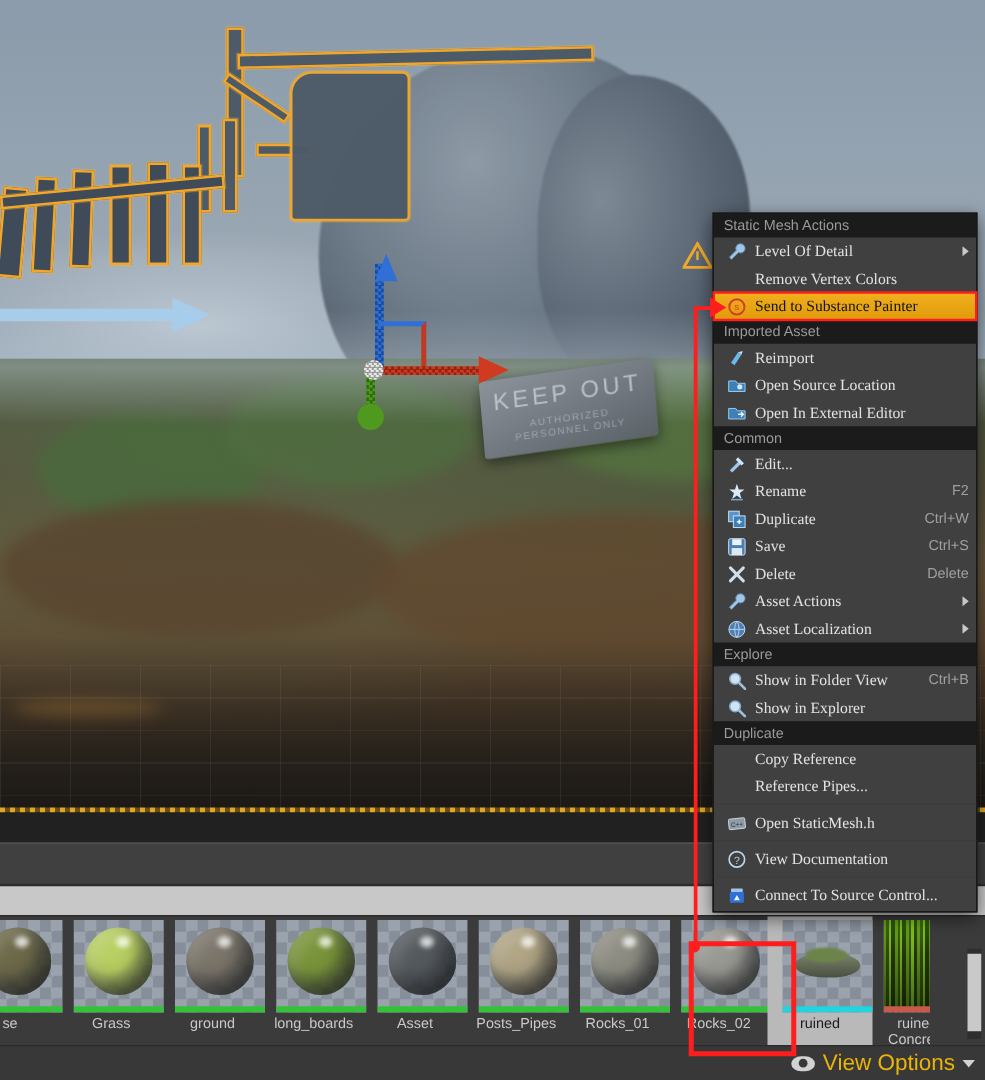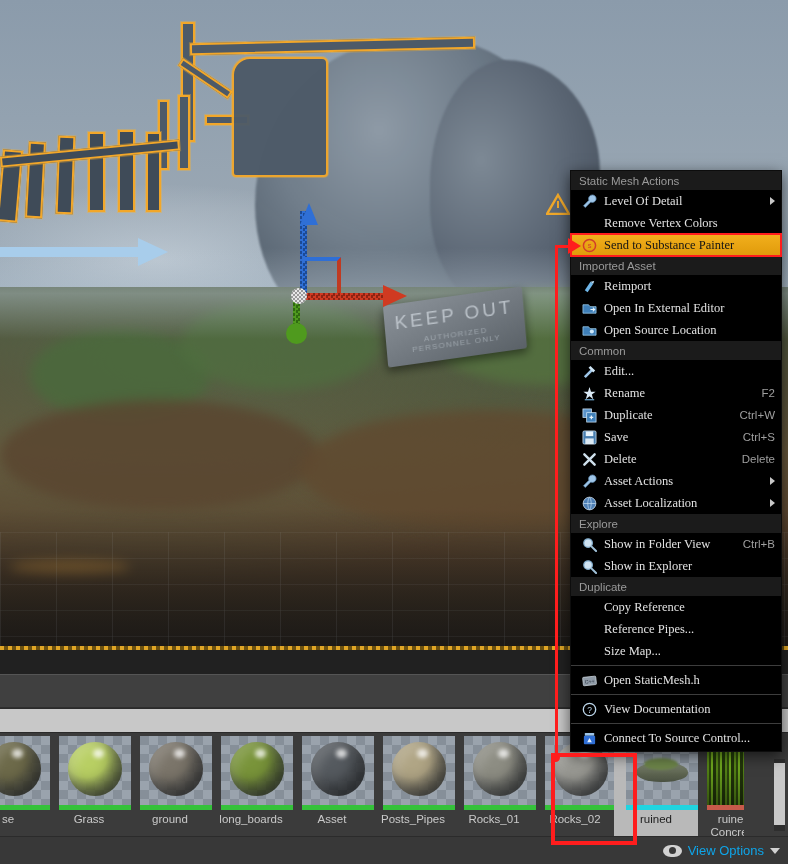--- a/index.html
+++ b/index.html
@@ -115,27 +115,27 @@
   .mesh-rock .moss { position:absolute; left:8px; top:-4px; width:34px; height:12px; border-radius:50%;
     background:#6c8449; filter:blur(1px); }
 
   .noise-thumb { position:absolute; inset:0; }
 
   .scrollbar { position:absolute; right:3px; top:26px; width:11px; height:72px; background:#2e2e2e; }
   .scroll-thumb { position:absolute; right:3px; top:30px; width:11px; height:62px; background:#c9c9c9; }
 
   .browser-footer { position:absolute; left:0; bottom:0; width:788px; height:28px; background:#383838;
     border-top:1px solid #2b2b2b; display:flex; align-items:center; justify-content:flex-end; padding-right:8px; }
-  .view-options { display:flex; align-items:center; gap:6px; color:#0ea5e9; font-size:13px; cursor:pointer; }
+  .view-options { display:flex; align-items:center; gap:6px; color:#eab308; font-size:18px; cursor:pointer; }
   .eye { width:19px; height:12px; border-radius:50%/60%; background:#d2d2d2; position:relative; }
   .eye:after { content:""; position:absolute; left:6px; top:2.5px; width:7px; height:7px; border-radius:50%; background:#383838; }
   .caret { width:0;height:0;border-left:5px solid transparent;border-right:5px solid transparent;border-top:6px solid #d2d2d2; }
 
   
-  .ctxmenu { position:absolute; left:570px; top:170px; width:212px; background:#000000;
+  .ctxmenu { position:absolute; left:570px; top:170px; width:212px; background:#404040;
     border:1px solid #0d0d0d; box-shadow:0 4px 14px rgba(0,0,0,.6); padding-bottom:2px; }
   .ctx-section { color:#9a9a9a; font-size:11.5px; padding:4px 8px 3px 8px; background:#1b1b1b; }
   .ctx-sep { height:1px; background:#3d3d3d; margin:3px 0; }
   .ctx-item { position:relative; display:flex; align-items:center; height:22px; padding:0 6px 0 8px;
     color:#e2e2e2; font-size:12.5px; cursor:default; }
   .ctx-ico { width:20px; height:16px; flex:0 0 auto; margin-right:5px; display:flex; align-items:center; justify-content:center; }
   .ctx-lbl { flex:1 1 auto; white-space:nowrap; overflow:hidden;font-family:Liberation Serif, serif; }
   .ctx-key { color:#9f9f9f; font-size:11.5px; margin-left:8px; }
   .ctx-arrow { width:0;height:0;border-top:4px solid transparent;border-bottom:4px solid transparent;
     border-left:5px solid #c8c8c8; margin-left:6px; }
@@ -359,33 +359,33 @@
             <path d="M3 12 L9 3 L12 5 L6 14 Z" fill="#6fb6e8"></path>
             <path d="M9 3 L13 2 L12 5 Z" fill="#bfe0f5"></path>
           </svg>
         </span>
         <span class="ctx-lbl">Reimport</span>
       </div>
       <div class="ctx-item">
         <span class="ctx-ico">
           <svg viewBox="0 0 16 16" width="15" height="15">
             <path d="M1 4h6l1.5 2H15v7H1z" fill="#3f7fb8" stroke="#9fd0ef" stroke-width=".8"></path>
+            <circle cx="10.5" cy="9" r="2.2" fill="#cfe9fa"></circle>
+          </svg>
+        </span>
+        <span class="ctx-lbl">Open Source Location</span>
+      </div>
+      <div class="ctx-item">
+        <span class="ctx-ico">
+          <svg viewBox="0 0 16 16" width="15" height="15">
+            <path d="M1 4h6l1.5 2H15v7H1z" fill="#3f7fb8" stroke="#9fd0ef" stroke-width=".8"></path>
             <path d="M9 9h4M11.5 7l2 2-2 2" stroke="#e6f4fd" stroke-width="1.2" fill="none"></path>
           </svg>
         </span>
         <span class="ctx-lbl">Open In External Editor</span>
-      </div>
-      <div class="ctx-item">
-        <span class="ctx-ico">
-          <svg viewBox="0 0 16 16" width="15" height="15">
-            <path d="M1 4h6l1.5 2H15v7H1z" fill="#3f7fb8" stroke="#9fd0ef" stroke-width=".8"></path>
-            <circle cx="10.5" cy="9" r="2.2" fill="#cfe9fa"></circle>
-          </svg>
-        </span>
-        <span class="ctx-lbl">Open Source Location</span>
       </div>
       <div class="ctx-section">Common</div>
       <div class="ctx-item">
         <span class="ctx-ico">
           <svg viewBox="0 0 16 16" width="15" height="15">
             <path d="M2 13 L10 5 L12 7 L4 15 Z" fill="#9fc6e8"></path>
             <path d="M9 2 L14 7 L12 9 L7 4 Z" fill="#cfe6f7"></path>
           </svg>
         </span>
         <span class="ctx-lbl">Edit...</span>
@@ -469,23 +469,20 @@
           </svg>
         </span>
         <span class="ctx-lbl">Show in Explorer</span>
       </div>
       <div class="ctx-section">Duplicate</div>
       <div class="ctx-item noicon">
         <span class="ctx-lbl">Copy Reference</span>
       </div>
       <div class="ctx-item noicon">
         <span class="ctx-lbl">Reference Pipes...</span>
-      </div>
-      <div class="ctx-item noicon">
-        <span class="ctx-lbl">Size Map...</span>
       </div>
       <div class="ctx-sep"></div>
       <div class="ctx-item">
         <span class="ctx-ico">
           <svg viewBox="0 0 16 16" width="15" height="15">
             <rect x="1" y="4" width="14" height="9" rx="1" fill="#8e9aa6" stroke="#cdd6de" stroke-width=".8" transform="rotate(-6 8 8)"></rect>
             <text x="8" y="11" font-size="5.5" text-anchor="middle" fill="#2c3540" transform="rotate(-6 8 8)">C++</text>
           </svg>
         </span>
         <span class="ctx-lbl">Open StaticMesh.h</span>

